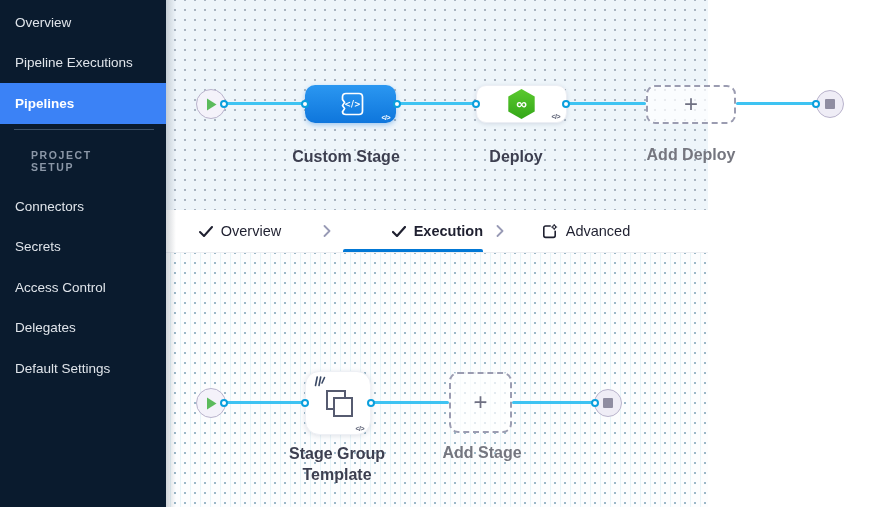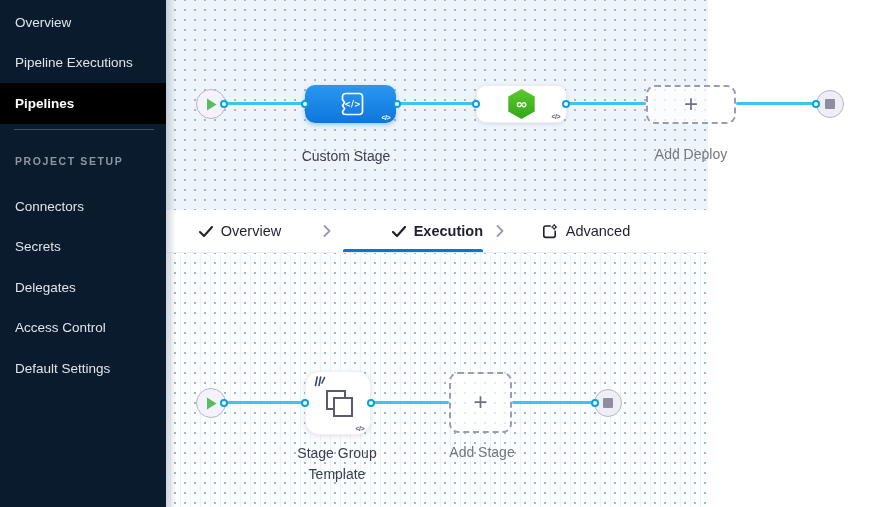--- a/index.html
+++ b/index.html
@@ -4,23 +4,23 @@
 <style>
   * { margin:0; padding:0; box-sizing:border-box; }
   html,body { width:888px; height:507px; overflow:hidden; }
   body { font-family:"Liberation Sans","DejaVu Sans",sans-serif; background:#fff; }
   .app { position:relative; width:708px; height:507px; display:flex; }
 
   
   .sidebar { width:166px; height:507px; background:#0a1b2e; flex:none; padding-top:2px; }
   .nav-item { height:40.6px; display:flex; align-items:center; padding:0 15px;
               font-size:13.5px; color:#dfe4ea; cursor:pointer; }
-  .nav-item.active { background:#000000; color:#ffffff; font-weight:600; }
+  .nav-item.active { background:#3b82f6; color:#ffffff; font-weight:600; }
   .sidebar-divider { height:1px; background:#3d5064; margin:5px 12px 0 14px; }
-  .section-label { height:34px; margin:14px 0 8px; display:flex; align-items:center; padding:0 15px;
+  .section-label { height:34px; margin:14px 16px 8px; display:flex; align-items:center; padding:0 15px;
                    font-size:10.5px; font-weight:700; letter-spacing:1.6px; color:#8b97a7; }
 
   
   .main { position:relative; flex:1; height:507px; }
   .main::before { content:""; position:absolute; left:0; top:0; bottom:0; width:10px; z-index:9;
                   background:linear-gradient(90deg, rgba(10,27,46,0.18), rgba(10,27,46,0)); pointer-events:none; }
 
   .canvas-top { position:absolute; top:0; left:0; right:0; height:210px;
     background-color:#eef5fa;
     background-image:radial-gradient(circle, #a9b4c0 1px, rgba(0,0,0,0) 1.2px);
@@ -60,21 +60,21 @@
   .hexagon { width:30px; height:30px; background:linear-gradient(180deg,#5bc92e,#33a718);
              clip-path:polygon(50% 0%, 94% 25%, 94% 75%, 50% 100%, 6% 75%, 6% 25%);
              display:flex; align-items:center; justify-content:center; }
   .hexagon span { color:#fff; font-size:15px; font-weight:700; line-height:1; margin-top:-1px; }
 
   .sg-node { position:absolute; width:66px; height:64px; border-radius:14px; background:#fff;
              border:1px solid #eef0f5; box-shadow:0 1px 5px rgba(40,60,90,0.14); z-index:3;
              display:flex; align-items:center; justify-content:center; }
   .tpl-badge { position:absolute; top:4px; left:7px; }
 
-  .node-label { position:absolute; font-size:14px; color:#3d3f50; text-align:center; z-index:2; line-height:21px; }
+  .node-label { position:absolute; font-size:16px; color:#3d3f50; text-align:center; z-index:2; line-height:21px;font-weight:bold; }
   .node-label.muted { color:#75767f; }
 
   
   .tabbar { position:absolute; top:210px; left:0; right:0; height:43px; background:#ffffff;
             border-bottom:1px solid #eceef2; display:flex; align-items:stretch; padding-left:4px; z-index:8; }
   .tab { position:relative; width:140px; display:flex; align-items:center; justify-content:center;
          gap:8px; font-size:14.5px; color:#1f2030; cursor:pointer; }
   .tab.active { font-weight:700;justify-content:flex-end; }
   .tab.active::after { content:""; position:absolute; left:0; right:0; bottom:0; height:3px;
                        background:#0278d5; border-radius:2px 2px 0 0; }
@@ -86,22 +86,22 @@
 <div class="app">
 
   <nav class="sidebar">
     <div class="nav-item">Overview</div>
     <div class="nav-item">Pipeline Executions</div>
     <div class="nav-item active">Pipelines</div>
     <div class="sidebar-divider"></div>
     <div class="section-label">PROJECT SETUP</div>
     <div class="nav-item">Connectors</div>
     <div class="nav-item">Secrets</div>
+    <div class="nav-item">Access Control</div>
     <div class="nav-item">Delegates</div>
-    <div class="nav-item">Access Control</div>
     <div class="nav-item">Default Settings</div>
   </nav>
 
   <div class="main">
 
     <div class="canvas-top">
 
       <div class="g-line" style="left:58px;  top:102px; width:81px;"></div>
       <div class="g-line" style="left:231px; top:102px; width:79px;"></div>
       <div class="g-line" style="left:400px; top:102px; width:80px;"></div>
@@ -137,20 +137,21 @@
       </div>
 
       <div class="g-dot" style="left:58px;  top:104px;"></div>
       <div class="g-dot" style="left:139px; top:104px;"></div>
       <div class="g-dot" style="left:231px; top:104px;"></div>
       <div class="g-dot" style="left:310px; top:104px;"></div>
       <div class="g-dot" style="left:400px; top:104px;"></div>
       <div class="g-dot" style="left:650px; top:104px;"></div>
 
       <div class="node-label" style="left:120px; top:146px; width:120px;">Custom Stage</div>
+      <div class="node-label" style="left:300px; top:146px; width:100px;">Deploy</div>
       <div class="node-label muted" style="left:475px; top:144px; width:100px;">Add Deploy</div>
     </div>
 
     <div class="tabbar">
       <div class="tab">
         <svg width="14" height="11" viewBox="0 0 14 11">
           <polyline points="1,6 5,10 13,1" fill="none" stroke="#1f2030" stroke-width="2" stroke-linecap="round" stroke-linejoin="round"></polyline>
         </svg>
         <span>Overview</span>
       </div>

